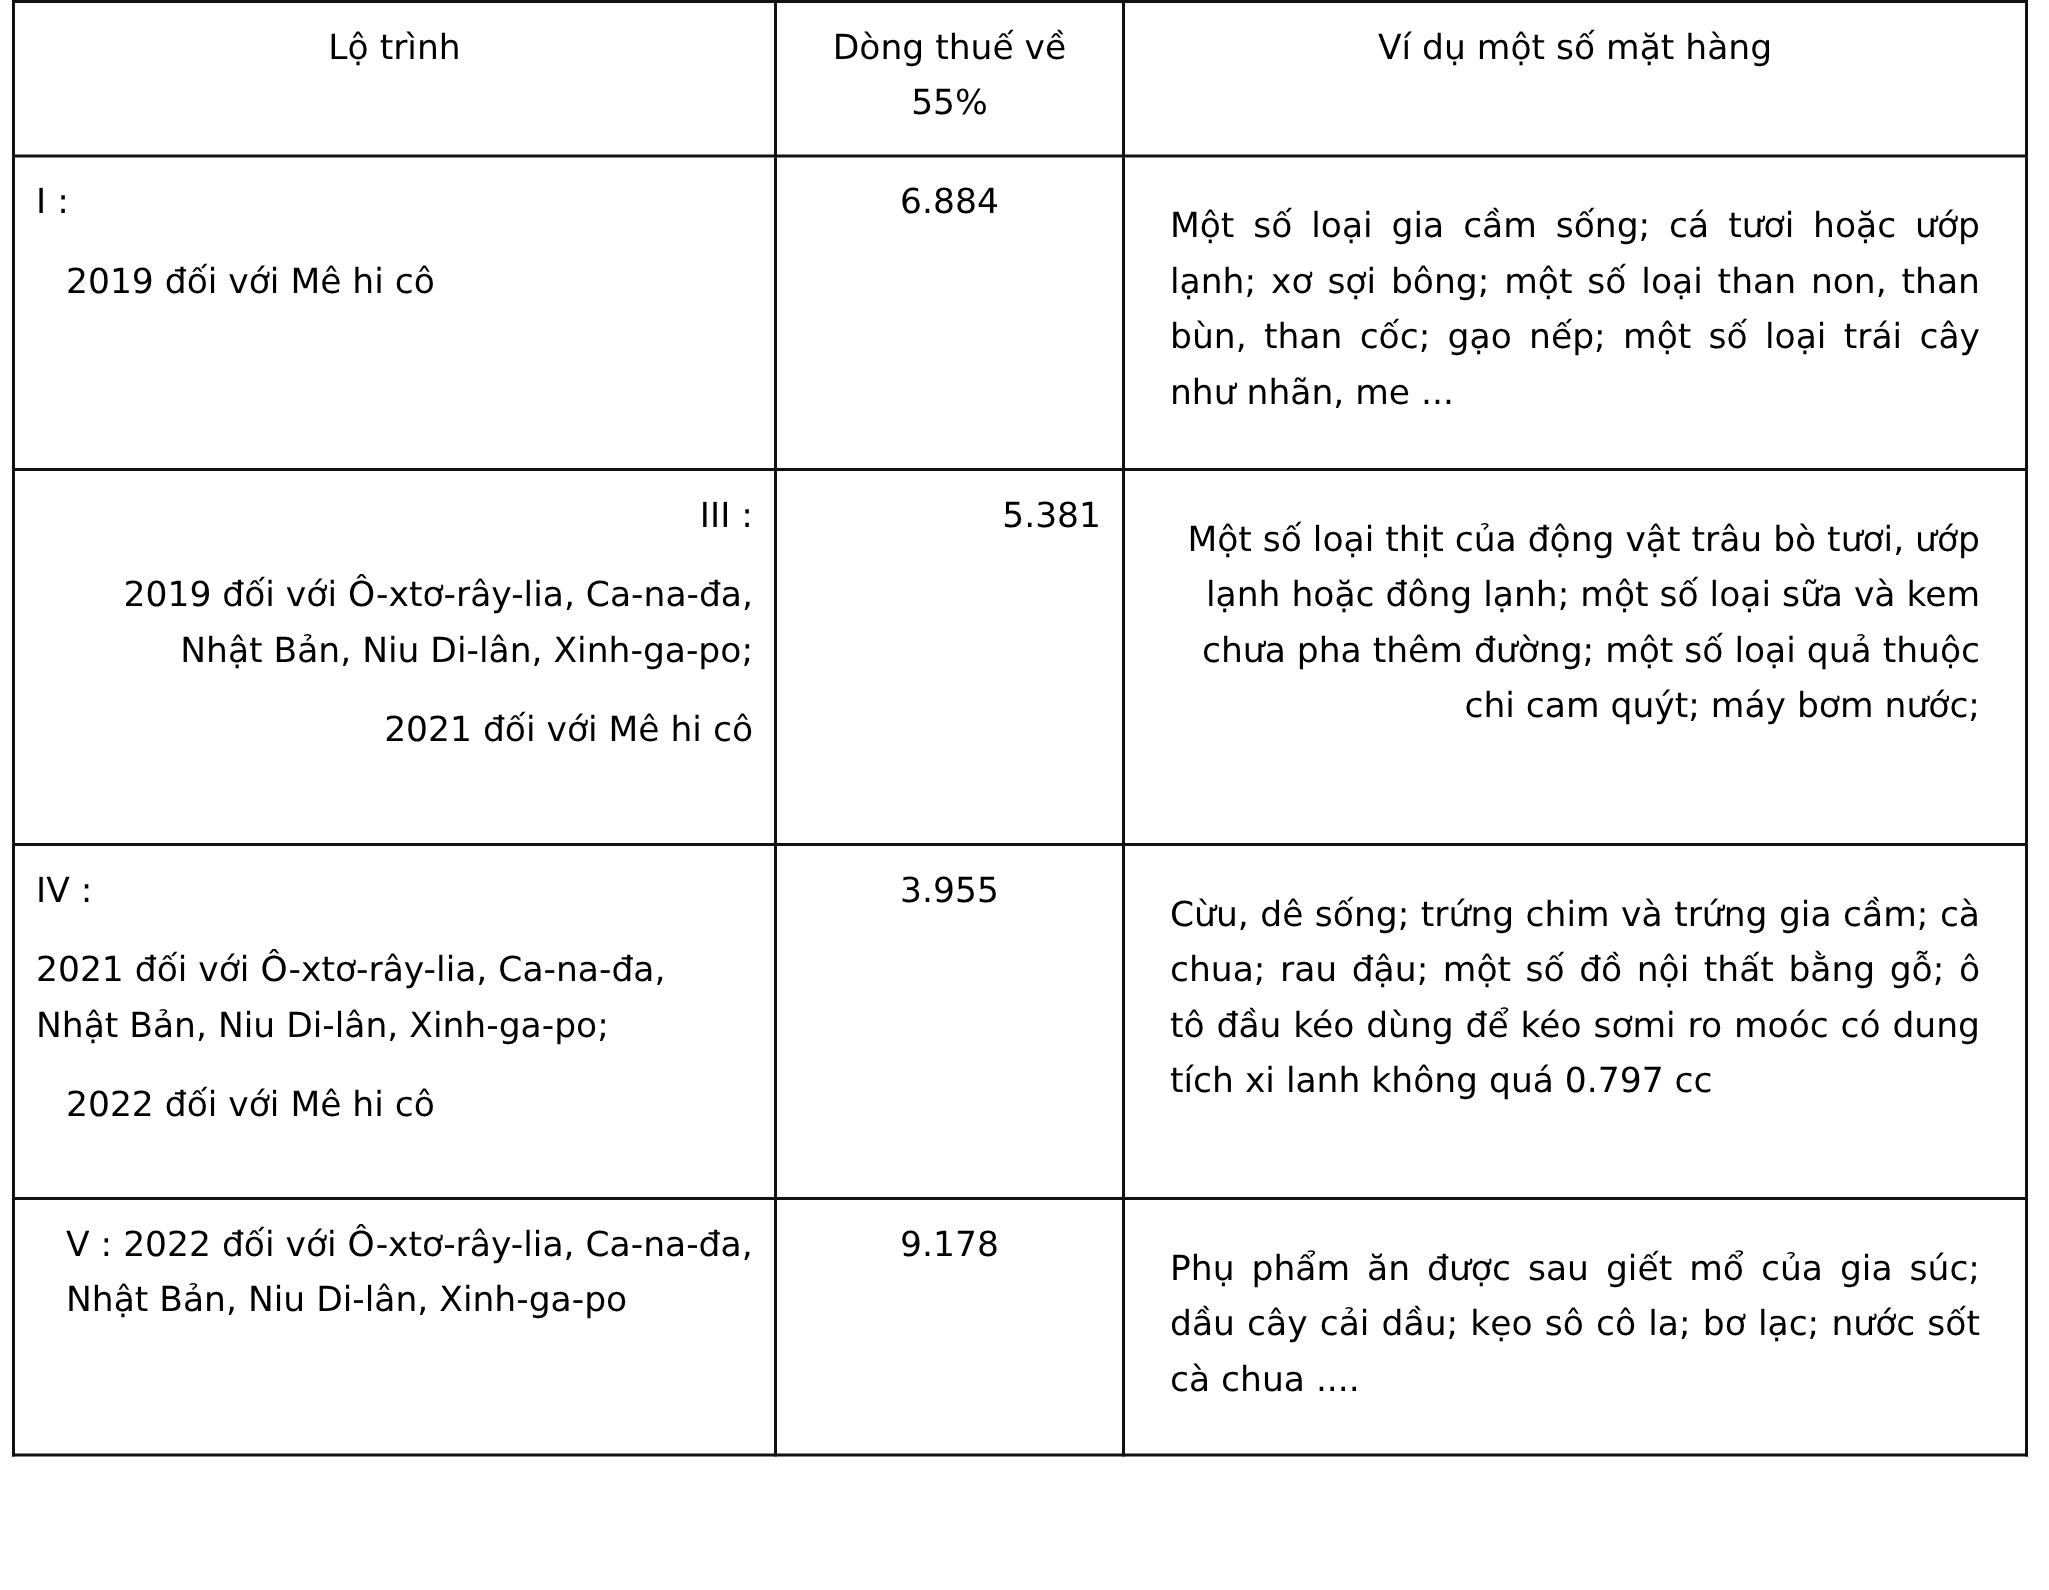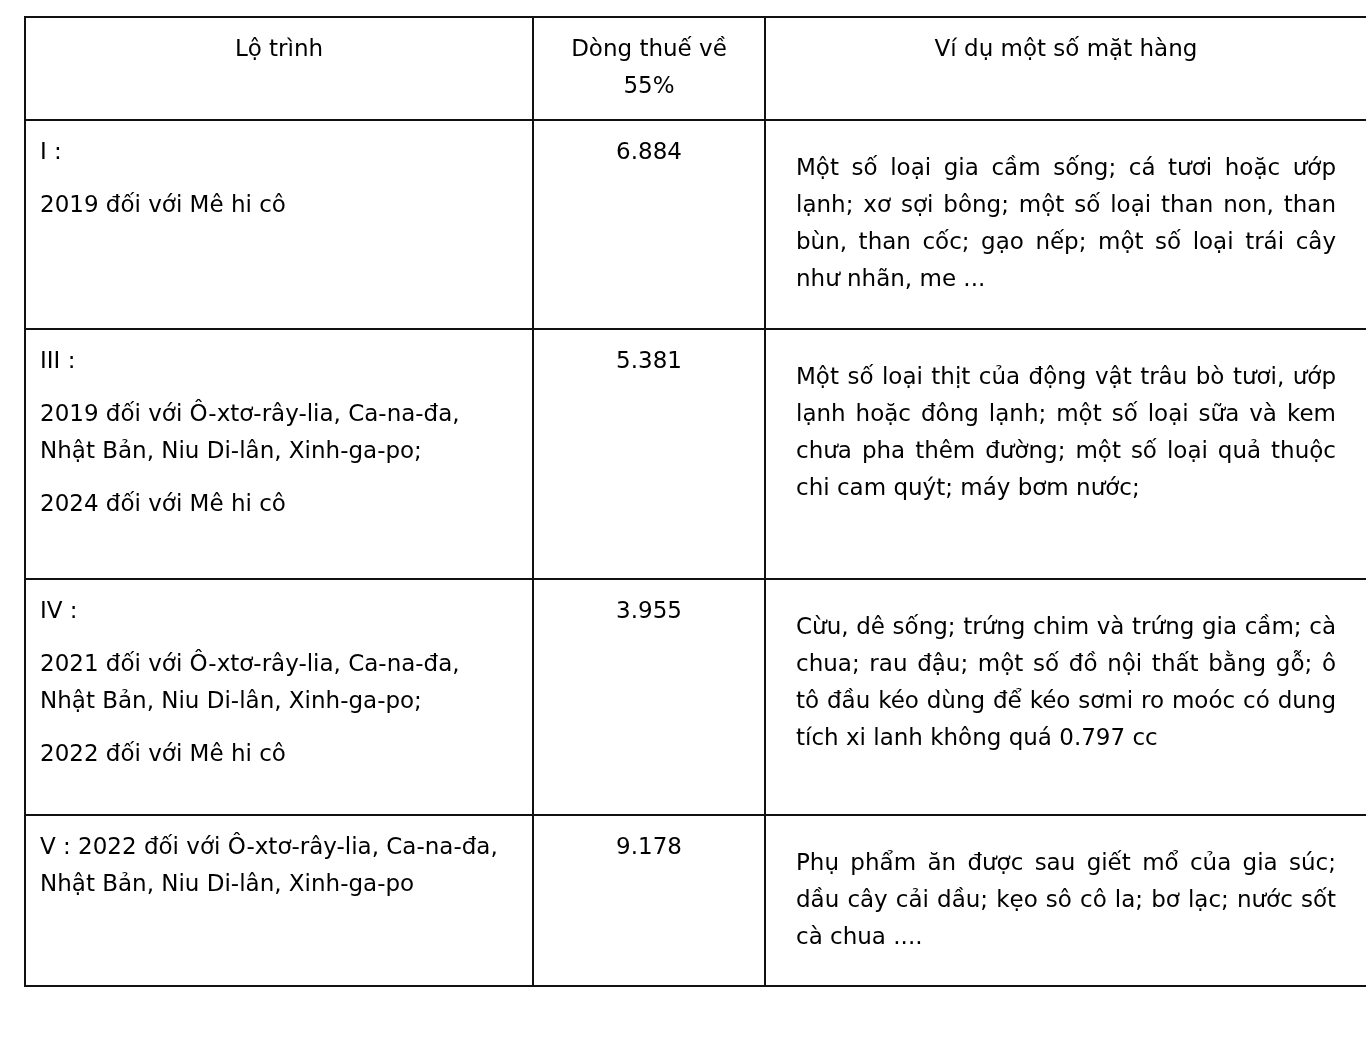--- a/index.html
+++ b/index.html
@@ -11,21 +11,21 @@
     width: 1366px;
     height: 1060px;
     font-family: "DejaVu Sans", sans-serif;
     color: #000000;
     overflow: hidden;
   }
   .page {
     width: 1366px;
     height: 788px;
     box-sizing: border-box;
-    padding: 16px;
+    padding: 0;
   }
   table.tariff {
     border-collapse: collapse;
     width: 1342px;
     margin: 0 0 0 8px;
     table-layout: fixed;
   }
   table.tariff td, table.tariff th {
     border: 2px solid #111111;
     vertical-align: top;
@@ -43,35 +43,36 @@
     font-weight: bold;
     padding-top: 10px;
     padding-bottom: 10px;
     font-size: 23px;
   }
   td.col-route p {
     margin: 0 0 16px 0;
   }
   td.col-route p:last-child {
     margin-bottom: 0;
+    margin-left: 20px;
   }
   td.col-count {
     text-align: center;
     white-space: nowrap;
   }
   td.col-examples {
     text-align: justify;
     text-justify: inter-word;
   }
   td.col-examples p {
     margin: 16px;
   }
   .row-1 td { height: 126px; }
   .row-2 td { height: 212px; }
-  .row-3 td { height: 222px; }
+  .row-3 td { height: 222px; text-align: right; }
   .row-4 td { height: 208px; }
   .row-5 td { height: 110px; }
 </style>
 </head>
 <body>
 
 <div class="page">
   <table class="tariff">
     <colgroup>
       <col class="c1">
@@ -93,21 +94,21 @@
         </td>
         <td class="col-count">6.884</td>
         <td class="col-examples">
           <p>Một số loại gia cầm sống; cá tươi hoặc ướp lạnh; xơ sợi bông; một số loại than non, than bùn, than cốc; gạo nếp; một số loại trái cây như nhãn, me ...</p>
         </td>
       </tr>
       <tr class="row-3">
         <td class="col-route">
           <p>III :</p>
           <p>2019 đối với Ô-xtơ-rây-lia, Ca-na-đa, Nhật Bản, Niu Di-lân, Xinh-ga-po;</p>
-          <p>2024 đối với Mê hi cô</p>
+          <p>2021 đối với Mê hi cô</p>
         </td>
         <td class="col-count">5.381</td>
         <td class="col-examples">
           <p>Một số loại thịt của động vật trâu bò tươi, ướp lạnh hoặc đông lạnh; một số loại sữa và kem chưa pha thêm đường; một số loại quả thuộc chi cam quýt; máy bơm nước;</p>
         </td>
       </tr>
       <tr class="row-4">
         <td class="col-route">
           <p>IV :</p>
           <p>2021 đối với Ô-xtơ-rây-lia, Ca-na-đa, Nhật Bản, Niu Di-lân, Xinh-ga-po;</p>

